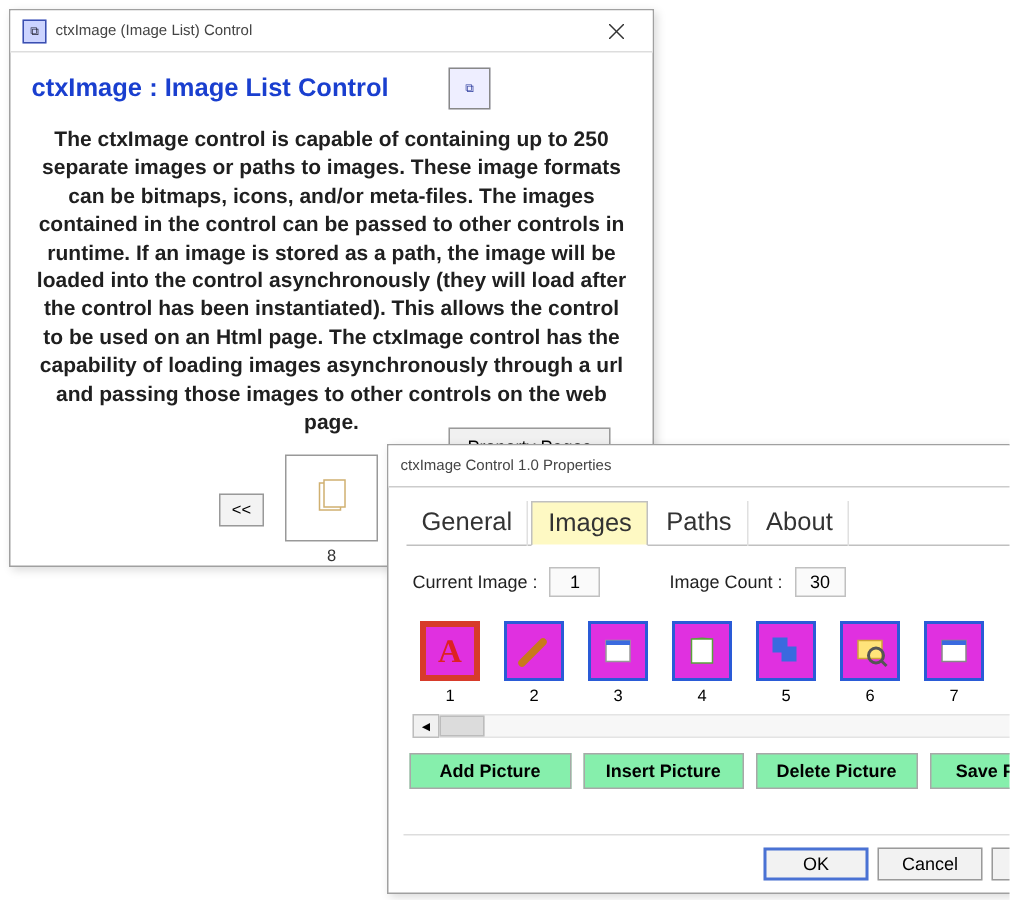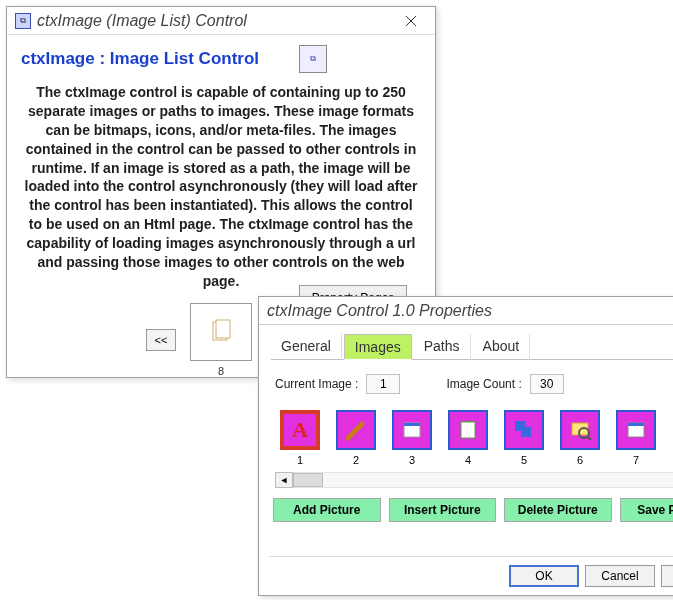--- a/index.html
+++ b/index.html
@@ -20,21 +20,21 @@
     box-shadow: 2px 2px 6px rgba(0,0,0,.15);
   }
   .titlebar {
     height: 28px;
     display: flex;
     align-items: center;
     padding: 0 4px 0 8px;
     background: #fff;
     color: #444;
   }
-  .titlebar .title { flex: 1; font-size: 16px; font-style: italic; }
+  .titlebar .title { flex: 1; font-size: 10px; }
   .titlebar .close-btn {
     width: 40px;
     height: 24px;
     display: flex;
     align-items: center;
     justify-content: center;
     cursor: pointer;
   }
   .titlebar .close-btn svg { stroke: #333; stroke-width: 1; }
 
@@ -91,31 +91,31 @@
     cursor: pointer;
   }
 
   
   #win2 { left: 258px; top: 296px; width: 484px; height: 300px; }
   #win2 .titlebar { border-bottom: 1px solid #ccc; }
   #win2-body { padding: 8px 12px 0; }
   .tabs { display: flex; gap: 2px; border-bottom: 1px solid #c0c0c0; }
   .tab {
     padding: 4px 10px;
-    font-size: 14px;
+    font-size: 17px;
     color: #333;
     cursor: pointer;
     position: relative;
     top: 1px;
     border-right:1px solid #e0e0e0;
   }
   .tab.active {
     border: 1px solid #c0c0c0;
     border-bottom: 1px solid #fff;
-    background: #bef264;
+    background: #fef9c3;
   }
   .field-row {
     display: flex;
     align-items: center;
     gap: 8px;
     margin: 14px 4px 10px;
     font-size: 12px;
   }
   .field-row .lbl { color: #222; }
   .field-row .val {

